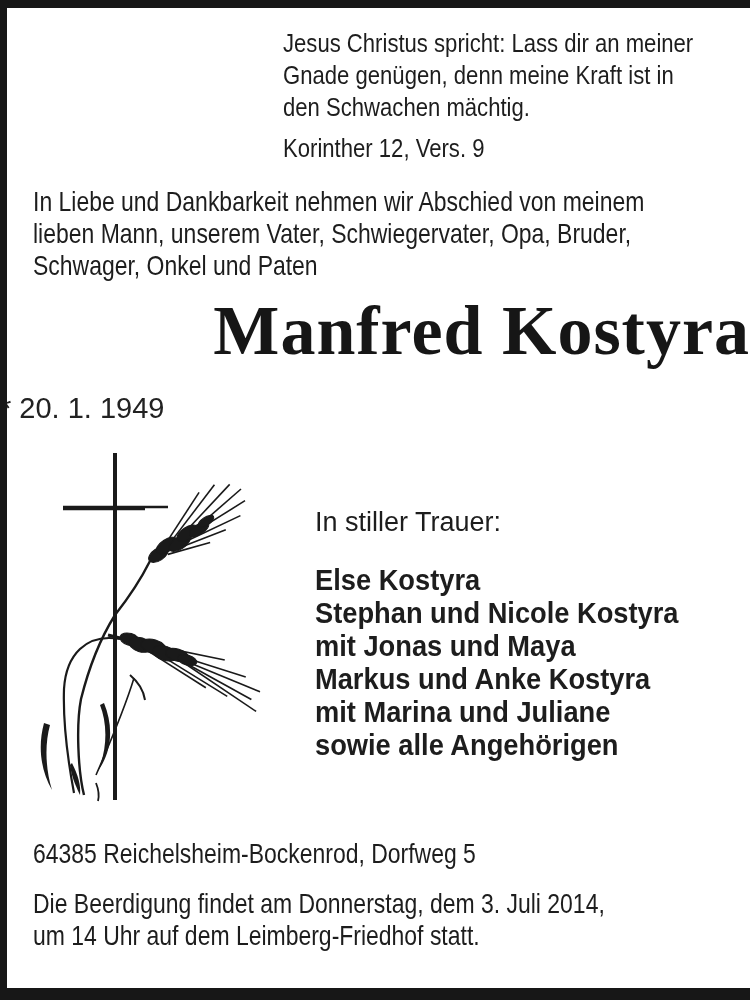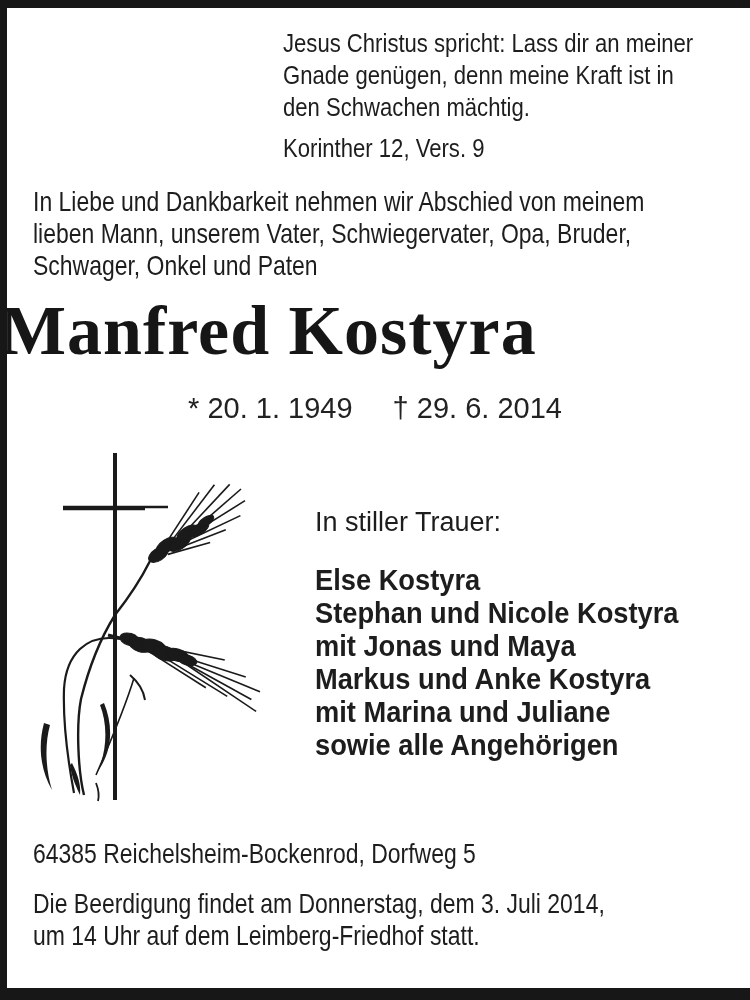--- a/index.html
+++ b/index.html
@@ -32,33 +32,34 @@
   .quote-source { margin-top: 9px; }
 
   .intro {
     left: 33px; top: 186px;
     font-size: 28px; line-height: 32px;
     transform: scaleX(0.82); transform-origin: 0 0;
   }
 
   .deceased-name {
     left: 0; top: 292px; width: 750px;
-    text-align: left;
+    text-align: right;
     font-family: "Liberation Serif", serif;
     font-weight: bold;
     font-size: 70px; line-height: 1.1;
     color: #161616;
     letter-spacing: 1px;
   }
 
   .dates {
     left: 0; top: 392px; width: 750px;
-    display: flex; justify-content: center; gap: 40px;
+    display: flex; justify-content: center; gap: 60px;
     font-size: 29px;
     color: #222;
+    flex-direction: column;
   }
 
   .artwork { left: 38px; top: 443px; width: 240px; height: 380px; }
   .artwork svg { display: block; width: 240px; height: 380px; }
 
   .mourning { left: 283px; top: 506px; margin-left: 32px; }
   .mourning-heading { font-size: 27px; line-height: 32px; white-space: nowrap; }
   .mourning-names {
     margin-top: 26px;
     font-size: 29px; line-height: 33px;
@@ -92,21 +93,20 @@
   <div class="abs intro">
     <div class="line">In Liebe und Dankbarkeit nehmen wir Abschied von meinem</div>
     <div class="line">lieben Mann, unserem Vater, Schwiegervater, Opa, Bruder,</div>
     <div class="line">Schwager, Onkel und Paten</div>
   </div>
 
   <div class="abs deceased-name">Manfred Kostyra</div>
 
   <div class="abs dates">
     <span class="line">* 20. 1. 1949</span>
-    <span class="line">† 29. 6. 2014</span>
   </div>
 
   <div class="abs artwork">
     <svg viewBox="0 0 240 380" xmlns="http://www.w3.org/2000/svg" fill="none" stroke="#1a1a1a">
 
       <line x1="77" y1="10" x2="77" y2="357" stroke-width="4"></line>
       <line x1="25" y1="65" x2="107" y2="65" stroke-width="4.5"></line>
       <line x1="107" y1="64" x2="130" y2="64" stroke-width="2.5"></line>
 
       <path d="M112 118 C 100 142, 88 158, 77 172 C 62 196, 50 228, 43 256 C 38 282, 40 328, 46 352" stroke-width="2.4"></path>

